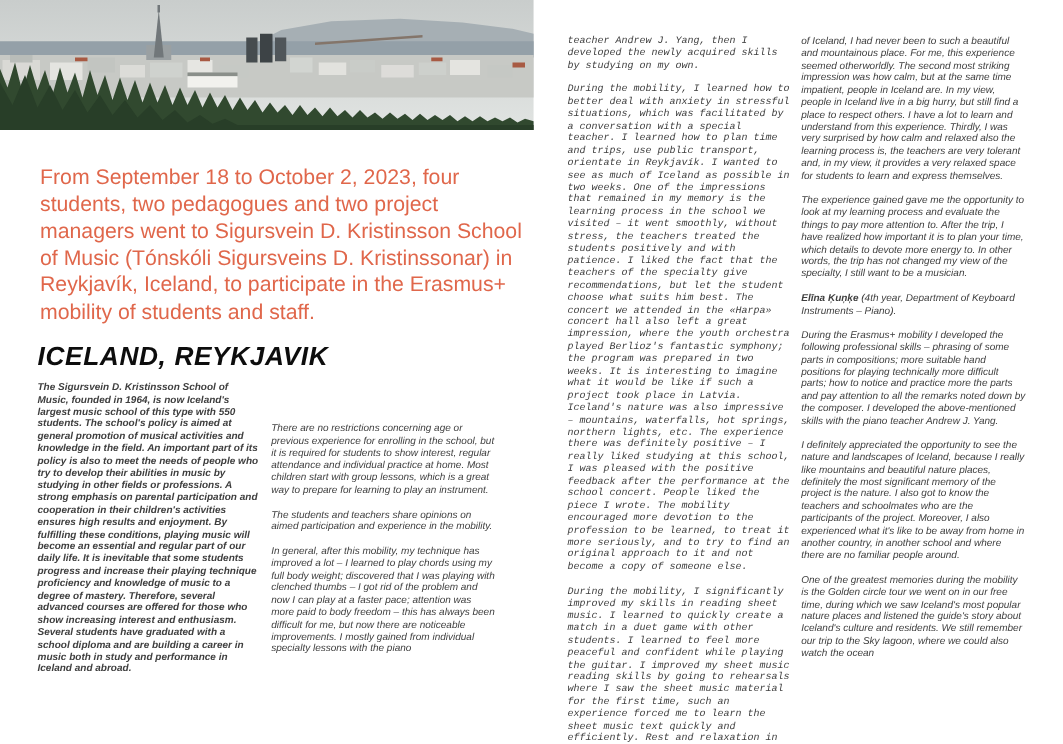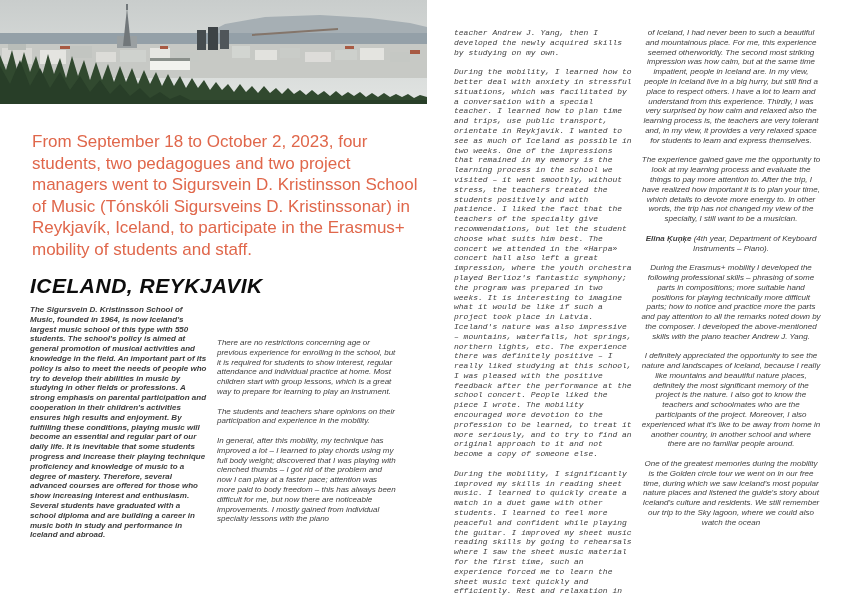--- a/index.html
+++ b/index.html
@@ -43,21 +43,21 @@
     line-height: 9.8px;
     font-style: italic;
     text-align: left;
   }
   .col p { margin: 0 0 9.8px 0; }
   .col p:last-child { margin-bottom: 0; }
   .bname { font-weight: bold; }
   .col1 { left: 30px;  top: 305px; width: 178px; font-weight: bold; }
   .col2 { left: 217px; top: 338px; width: 180px; }
   .col3 { left: 454px; top: 28px;  width: 179px; height: 560px; font-family: Liberation Mono, monospace; }
-  .col4 { left: 641px; top: 28px;  width: 180px; height: 560px; text-align: center; }
+  .col4 { left: 641px; top: 28px;  width: 180px; height: 560px; }
 </style>
 </head>
 <body>
 
 <div class="page">
 
   <div class="photo">
     <svg width="427" height="104" viewBox="0 0 427 104" xmlns="http://www.w3.org/2000/svg">
       <defs>
         <linearGradient id="sky" x1="0" y1="0" x2="0" y2="1">
@@ -120,21 +120,21 @@
 
   <div class="intro" style="color: rgb(224, 103, 75);">From September 18 to October 2, 2023, four students, two pedagogues and two project managers went to Sigursvein D. Kristinsson School of Music (Tónskóli Sigursveins D. Kristinssonar) in Reykjavík, Iceland, to participate in the Erasmus+ mobility of students and staff.</div>
 
   <h1 class="headline" style="color: rgb(13, 13, 13);">ICELAND, REYKJAVIK</h1>
 
   <div class="col col1" style="color: rgb(62, 62, 62);">
       <p><span>The Sigursvein D. Kristinsson School of Music, founded in 1964, is now Iceland's largest music school of this type with 550 students. The school's policy is aimed at general promotion of musical activities and knowledge in the field. An important part of its policy is also to meet the needs of people who try to develop their abilities in music by studying in other fields or professions. A strong emphasis on parental participation and cooperation in their children's activities ensures high results and enjoyment. By fulfilling these conditions, playing music will become an essential and regular part of our daily life. It is inevitable that some students progress and increase their playing technique proficiency and knowledge of music to a degree of mastery. Therefore, several advanced courses are offered for those who show increasing interest and enthusiasm. Several students have graduated with a school diploma and are building a career in music both in study and performance in Iceland and abroad.</span></p>
     </div>
   <div class="col col2" style="color: rgb(62, 62, 62);">
       <p><span>There are no restrictions concerning age or previous experience for enrolling in the school, but it is required for students to show interest, regular attendance and individual practice at home. Most children start with group lessons, which is a great way to prepare for learning to play an instrument.</span></p>
-      <p><span>The students and teachers share opinions on their participation and experience in the mobility.</span></p>
+      <p><span>The students and teachers share opinions on aimed participation and experience in the mobility.</span></p>
       <p><span>In general, after this mobility, my technique has improved a lot – I learned to play chords using my full body weight; discovered that I was playing with clenched thumbs – I got rid of the problem and now I can play at a faster pace; attention was more paid to body freedom – this has always been difficult for me, but now there are noticeable improvements. I mostly gained from individual specialty lessons with the piano</span></p>
     </div>
   <div class="col col3" style="color: rgb(62, 62, 62);">
       <p><span>teacher Andrew J. Yang, then I developed the newly acquired skills by studying on my own.</span></p>
       <p><span>During the mobility, I learned how to better deal with anxiety in stressful situations, which was facilitated by a conversation with a special teacher. I learned how to plan time and trips, use public transport, orientate in Reykjavík. I wanted to see as much of Iceland as possible in two weeks. One of the impressions that remained in my memory is the learning process in the school we visited – it went smoothly, without stress, the teachers treated the students positively and with patience. I liked the fact that the teachers of the specialty give recommendations, but let the student choose what suits him best. The concert we attended in the «Harpa» concert hall also left a great impression, where the youth orchestra played Berlioz's fantastic symphony; the program was prepared in two weeks. It is interesting to imagine what it would be like if such a project took place in Latvia. Iceland's nature was also impressive – mountains, waterfalls, hot springs, northern lights, etc. The experience there was definitely positive – I really liked studying at this school, I was pleased with the positive feedback after the performance at the school concert. People liked the piece I wrote. The mobility encouraged more devotion to the profession to be learned, to treat it more seriously, and to try to find an original approach to it and not become a copy of someone else.</span></p>
       <p><span>During the mobility, I significantly improved my skills in reading sheet music. I learned to quickly create a match in a duet game with other students. I learned to feel more peaceful and confident while playing the guitar. I improved my sheet music reading skills by going to rehearsals where I saw the sheet music material for the first time, such an experience forced me to learn the sheet music text quickly and efficiently. Rest and relaxation in local nature provided me with peace which I can include in my performance. Playing in front of unknown audience for the first time also gave me a certain temper for playing in public.</span></p>
       <p><span>The most unforgettable impression from this exchange trip was definitely the nature</span></p>
     </div>
   <div class="col col4" style="color: rgb(62, 62, 62);">
       <p><span>of Iceland, I had never been to such a beautiful and mountainous place. For me, this experience seemed otherworldly. The second most striking impression was how calm, but at the same time impatient, people in Iceland are. In my view, people in Iceland live in a big hurry, but still find a place to respect others. I have a lot to learn and understand from this experience. Thirdly, I was very surprised by how calm and relaxed also the learning process is, the teachers are very tolerant and, in my view, it provides a very relaxed space for students to learn and express themselves.</span></p>

